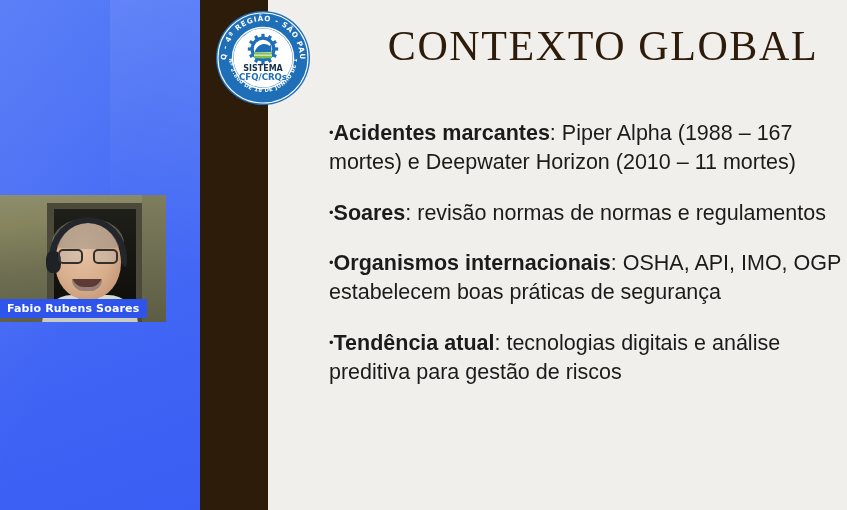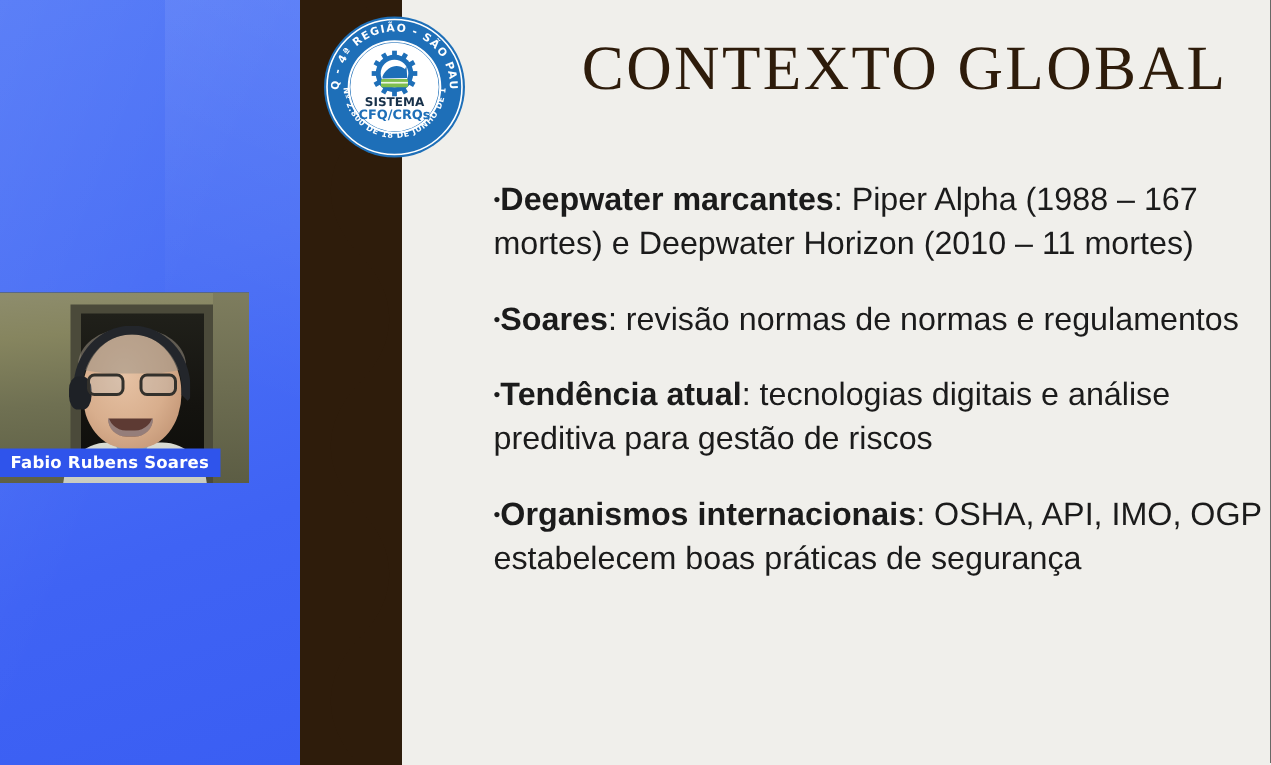--- a/index.html
+++ b/index.html
@@ -217,30 +217,30 @@
 <body>
 
 <div id="app">
 
   <div class="slide-bg"></div>
 
   <div class="slide-title">CONTEXTO GLOBAL</div>
 
   <div class="bullets">
     <div class="bullet">
-      <span class="dot">•</span><span class="lead">Deepwater marcantes</span><span>: Piper Alpha (1988 – 167 mortes) e Deepwater Horizon (2010 – 11 mortes)</span>
+      <span class="dot">•</span><span class="lead">Acidentes marcantes</span><span>: Piper Alpha (1988 – 167 mortes) e Deepwater Horizon (2010 – 11 mortes)</span>
     </div>
     <div class="bullet">
       <span class="dot">•</span><span class="lead">Soares</span><span>: revisão normas de normas e regulamentos</span>
     </div>
     <div class="bullet">
+      <span class="dot">•</span><span class="lead">Organismos internacionais</span><span>: OSHA, API, IMO, OGP estabelecem boas práticas de segurança</span>
+    </div>
+    <div class="bullet">
       <span class="dot">•</span><span class="lead">Tendência atual</span><span>: tecnologias digitais e análise preditiva para gestão de riscos</span>
-    </div>
-    <div class="bullet">
-      <span class="dot">•</span><span class="lead">Organismos internacionais</span><span>: OSHA, API, IMO, OGP estabelecem boas práticas de segurança</span>
     </div>
   </div>
 
   <div class="brown-band">
     <svg viewBox="0 0 68 510" preserveAspectRatio="none" aria-hidden="true">
       <path fill="#2E1C0B" d="M0,0 L40,0
         C 66,26 66,59 40,85
         C 14,111 14,144 40,170
         C 66,196 66,229 40,255
         C 14,281 14,314 40,340

